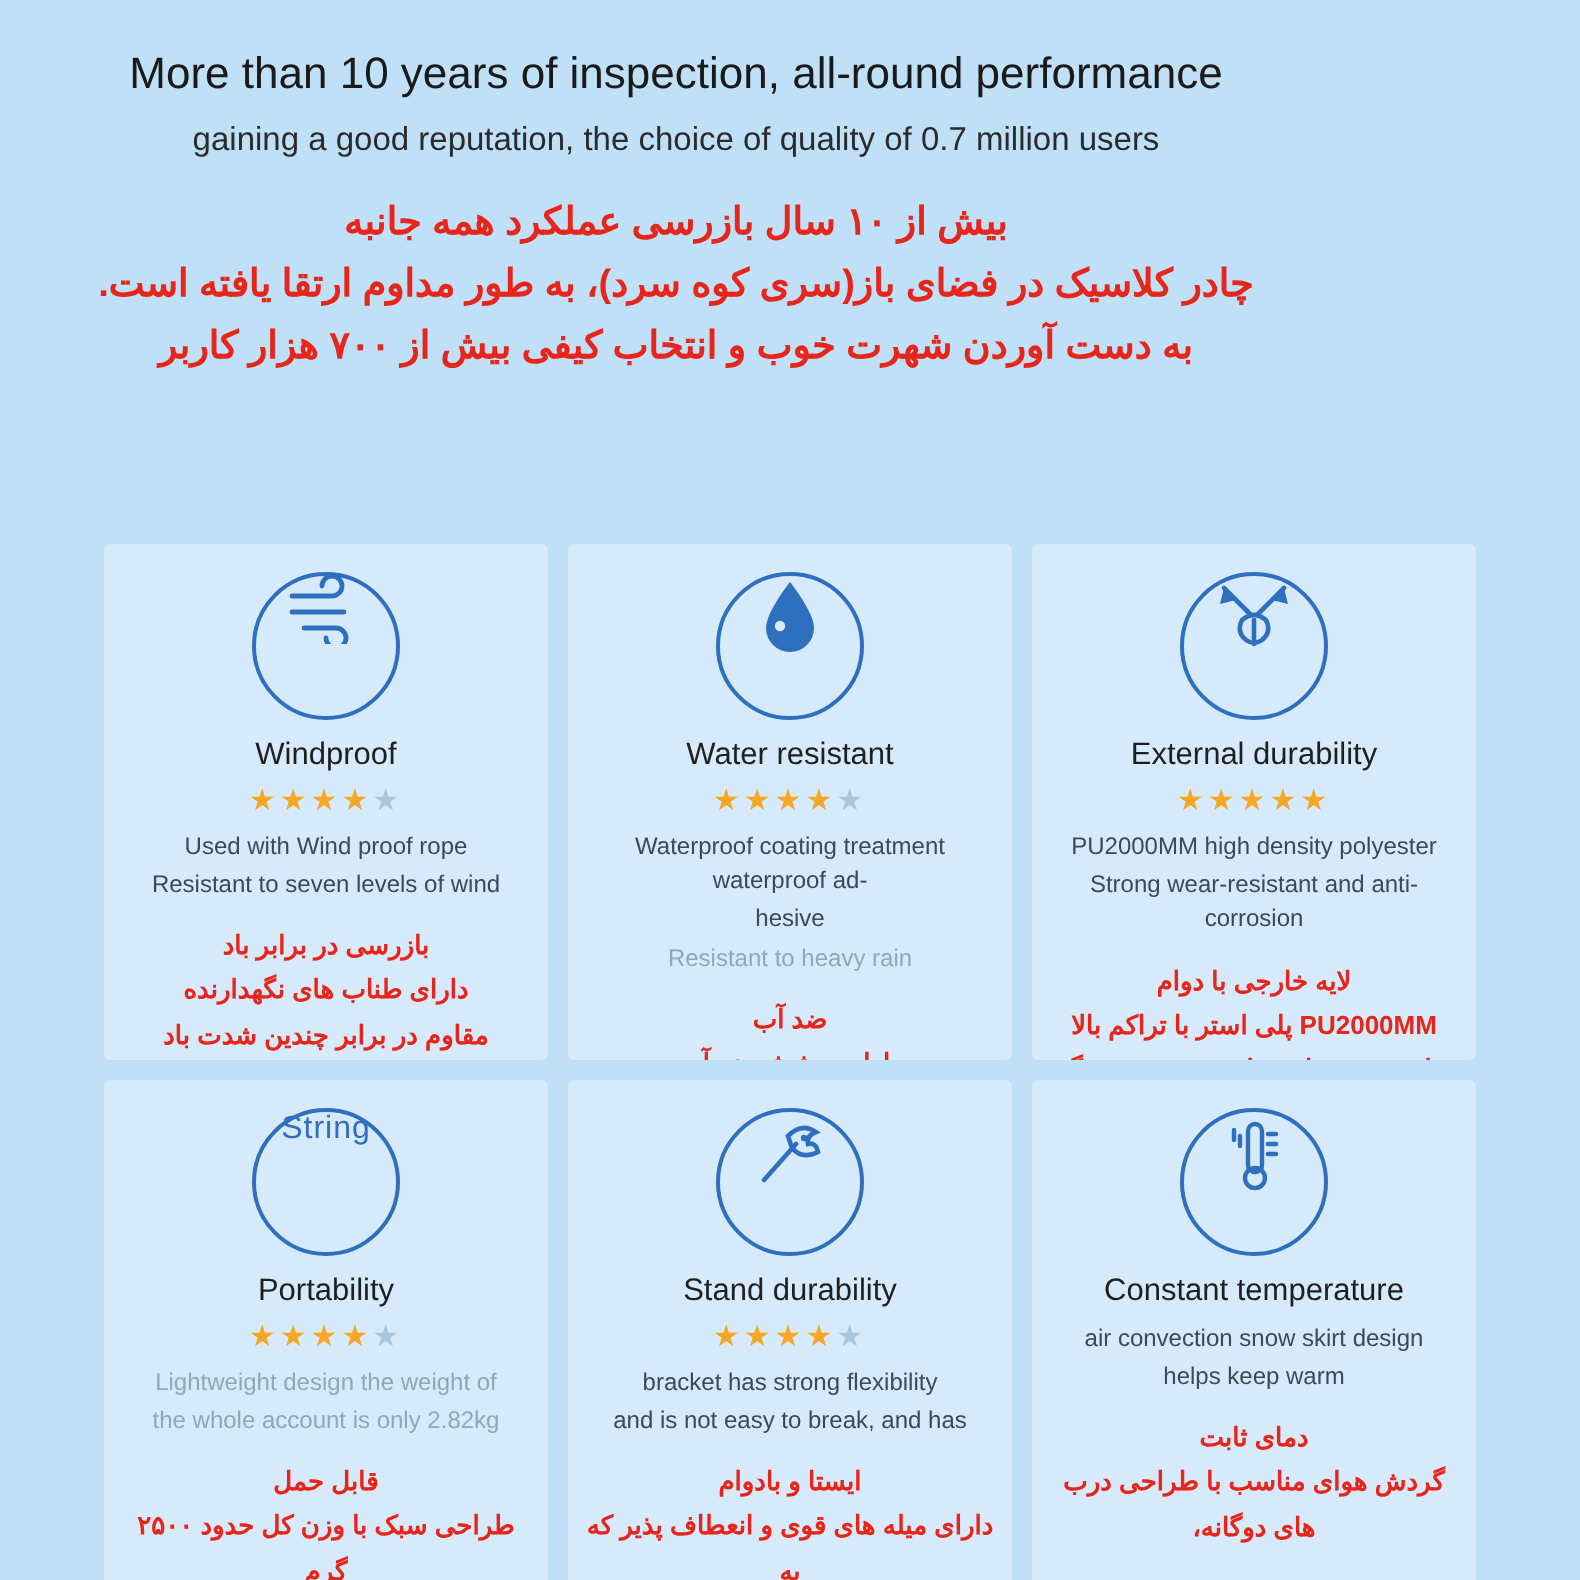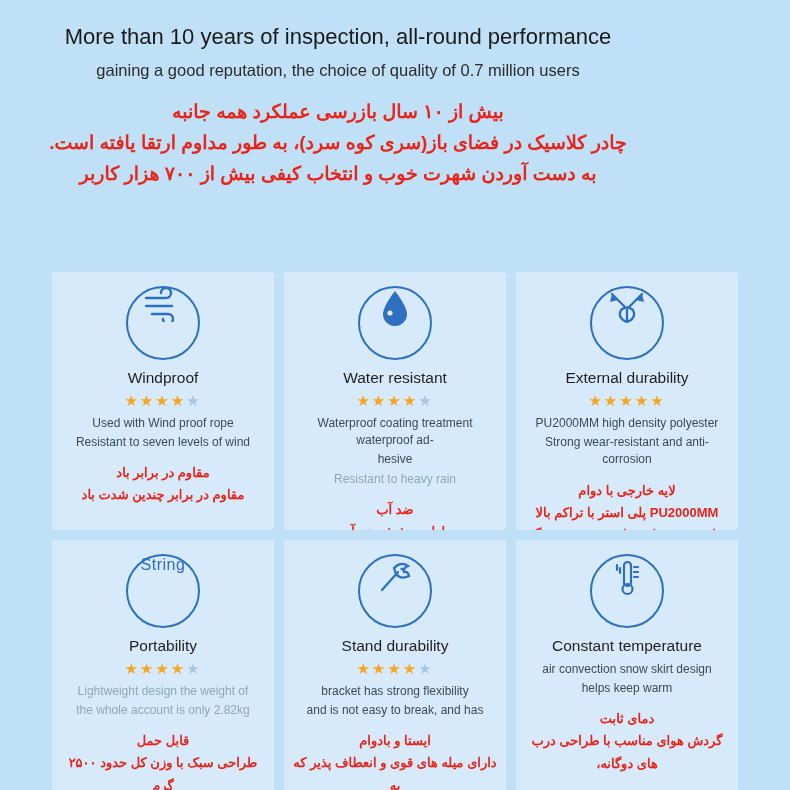--- a/index.html
+++ b/index.html
@@ -139,21 +139,22 @@
           <path d="M4 10 H24 a5 5 0 1 0 -5 -5"></path>
           <path d="M4 18 H30"></path>
           <path d="M10 26 H26 a5 5 0 1 1 -5 5"></path>
         </svg>
       </div>
       <div class="c-title">Windproof</div>
       <div class="stars"><span class="star-on">★★★★</span><span class="star-off">★</span></div>
       <div class="c-en">Used with Wind proof rope</div>
       <div class="c-en">Resistant to seven levels of wind</div>
       <div class="c-fa-block">
-        <div class="c-fa bold-head">مقاوم در برابر باد</div>
+        <div class="c-fa bold-head">بازرسی در برابر باد</div>
+        <div class="c-fa">دارای طناب های نگهدارنده</div>
         <div class="c-fa">مقاوم در برابر چندین شدت باد</div>
       </div>
     </div>
 
     <div class="card">
       <div class="icon-wrap">
         <svg width="34" height="42" viewBox="0 0 34 42" fill="#2f6fc0">
           <path d="M17 3 C17 3 5 18 5 26 a12 12 0 0 0 24 0 C29 18 17 3 17 3 Z"></path>
           <circle cx="12" cy="25" r="2.6" fill="#d6eafc"></circle>
         </svg>

